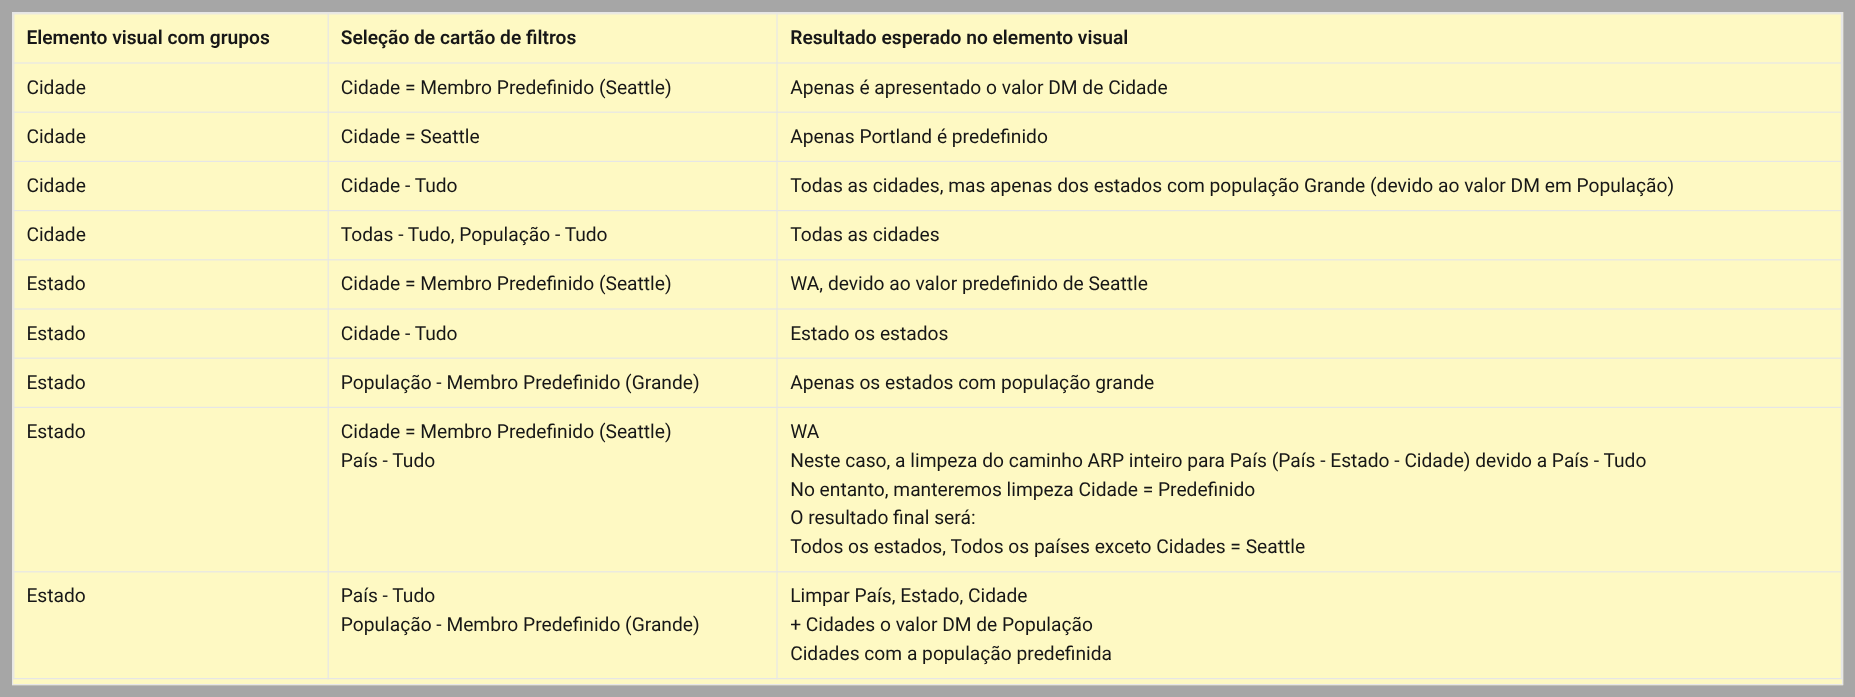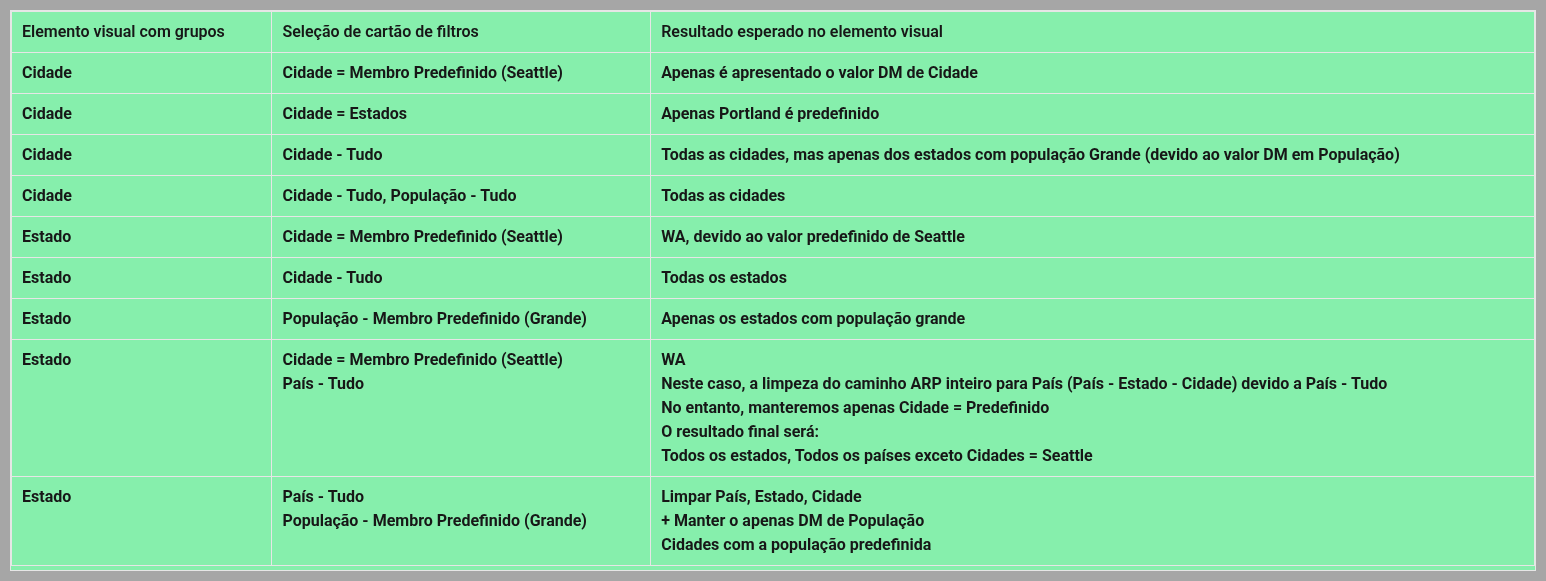--- a/index.html
+++ b/index.html
@@ -10,38 +10,37 @@
     height: 581px;
   }
   body {
     background: #a6a6a6;
     padding: 10px;
     font-family: "Segoe UI", -apple-system, Roboto, "Helvetica Neue", Arial, sans-serif;
     font-size: 16px;
     color: #171717;
   }
   .frame {
-    background: #86efac;
+    background: #fef9c3;
     width: 100%;
     height: 100%;
     border: 1px solid #e6e6e6;
   }
   table {
     width: 100%;
     border-collapse: collapse;
     table-layout: auto;
   }
   th, td {
     text-align: left;
     vertical-align: top;
     padding: 8px 10px 8px 10px;
     border: 1px solid #e6e6e6;
     line-height: 1.5;
     white-space: nowrap;
-    font-weight: bold;
   }
   th {
     font-weight: 600;
   }
   td.wrap, th.wrap {
     white-space: normal;
   }
   .multiline span { display: block; }
 </style>
 </head>
@@ -57,69 +56,69 @@
       </tr>
     </thead>
     <tbody id="tbody">
         <tr>
           <td>Cidade</td>
           <td>Cidade = Membro Predefinido (Seattle)</td>
           <td class="wrap">Apenas é apresentado o valor DM de Cidade</td>
         </tr>
         <tr>
           <td>Cidade</td>
-          <td>Cidade = Estados</td>
+          <td>Cidade = Seattle</td>
           <td class="wrap">Apenas Portland é predefinido</td>
         </tr>
         <tr>
           <td>Cidade</td>
           <td>Cidade - Tudo</td>
           <td class="wrap">Todas as cidades, mas apenas dos estados com população Grande (devido ao valor DM em População)</td>
         </tr>
         <tr>
           <td>Cidade</td>
-          <td>Cidade - Tudo, População - Tudo</td>
+          <td>Todas - Tudo, População - Tudo</td>
           <td class="wrap">Todas as cidades</td>
         </tr>
         <tr>
           <td>Estado</td>
           <td>Cidade = Membro Predefinido (Seattle)</td>
           <td class="wrap">WA, devido ao valor predefinido de Seattle</td>
         </tr>
         <tr>
           <td>Estado</td>
           <td>Cidade - Tudo</td>
-          <td class="wrap">Todas os estados</td>
+          <td class="wrap">Estado os estados</td>
         </tr>
         <tr>
           <td>Estado</td>
           <td>População - Membro Predefinido (Grande)</td>
           <td class="wrap">Apenas os estados com população grande</td>
         </tr>
         <tr>
           <td>Estado</td>
           <td class="multiline">
             <span>Cidade = Membro Predefinido (Seattle)</span>
             <span>País - Tudo</span>
           </td>
           <td class="multiline wrap">
             <span>WA</span>
             <span>Neste caso, a limpeza do caminho ARP inteiro para País (País - Estado - Cidade) devido a País - Tudo</span>
-            <span>No entanto, manteremos apenas Cidade = Predefinido</span>
+            <span>No entanto, manteremos limpeza Cidade = Predefinido</span>
             <span>O resultado final será:</span>
             <span>Todos os estados, Todos os países exceto Cidades = Seattle</span>
           </td>
         </tr>
         <tr>
           <td>Estado</td>
           <td class="multiline">
             <span>País - Tudo</span>
             <span>População - Membro Predefinido (Grande)</span>
           </td>
           <td class="multiline wrap">
             <span>Limpar País, Estado, Cidade</span>
-            <span>+ Manter o apenas DM de População</span>
+            <span>+ Cidades o valor DM de População</span>
             <span>Cidades com a população predefinida</span>
           </td>
         </tr>
       </tbody>
   </table>
 </div>
 
 </body></html>

